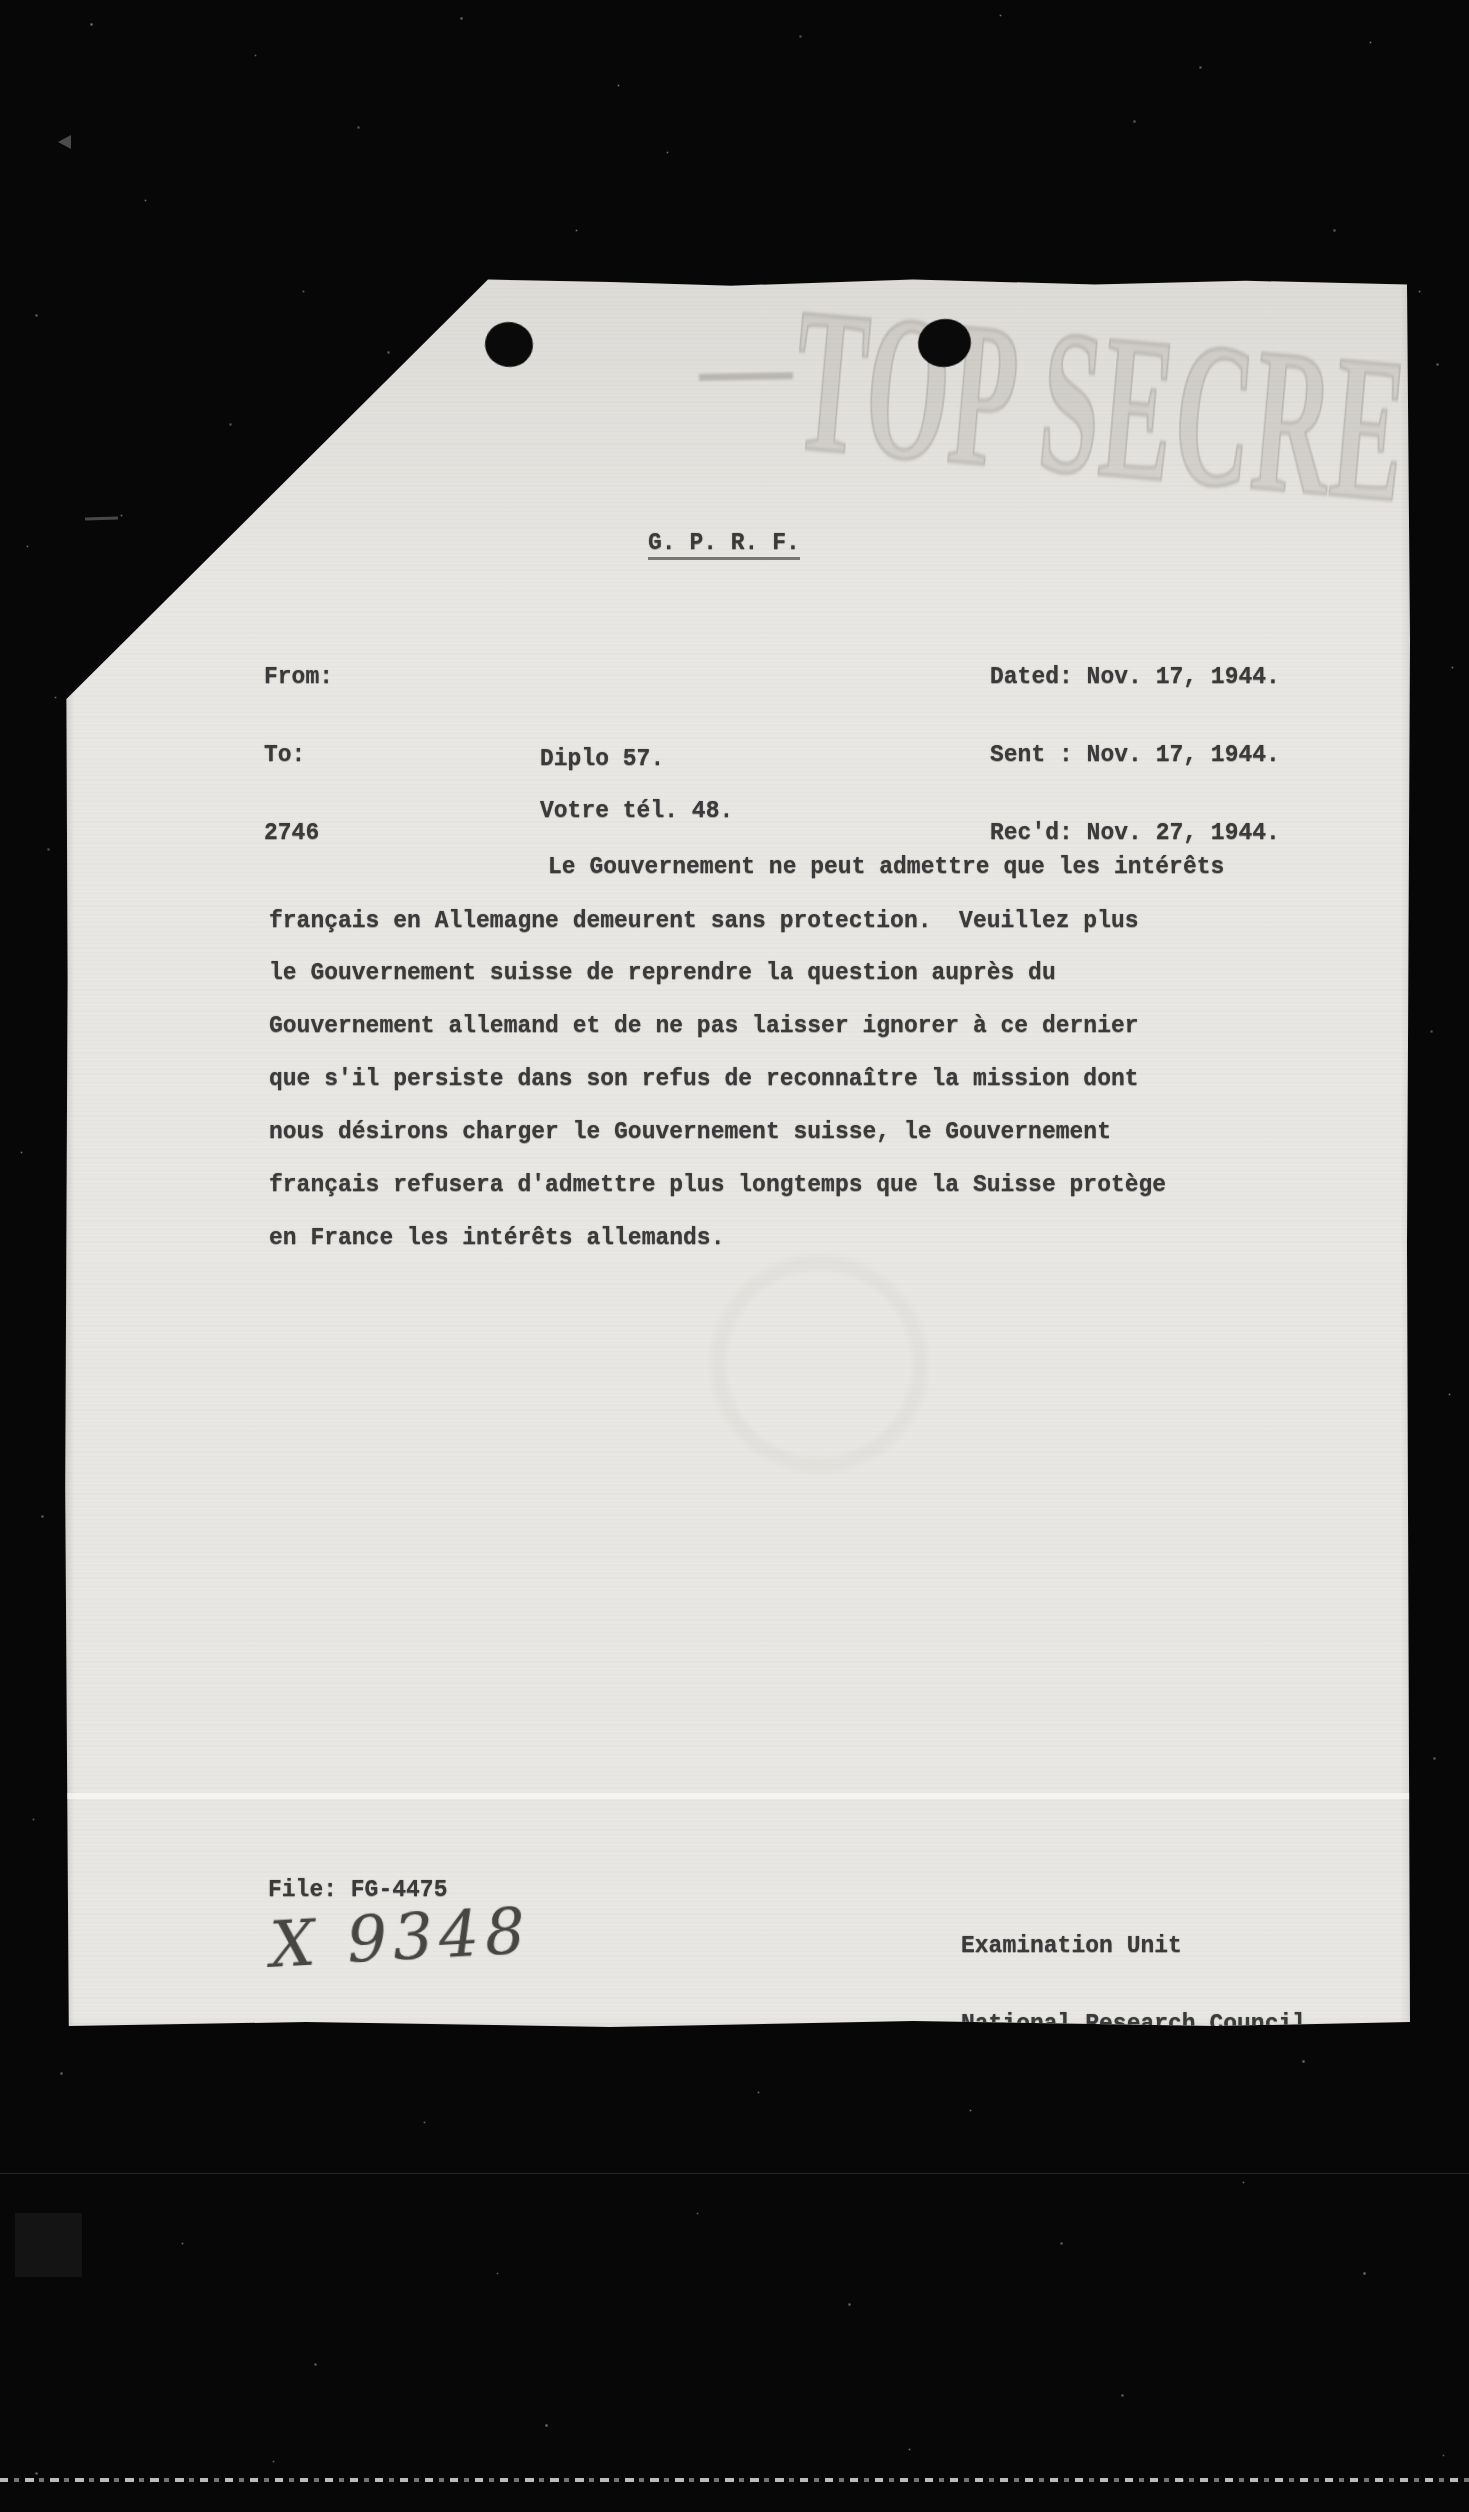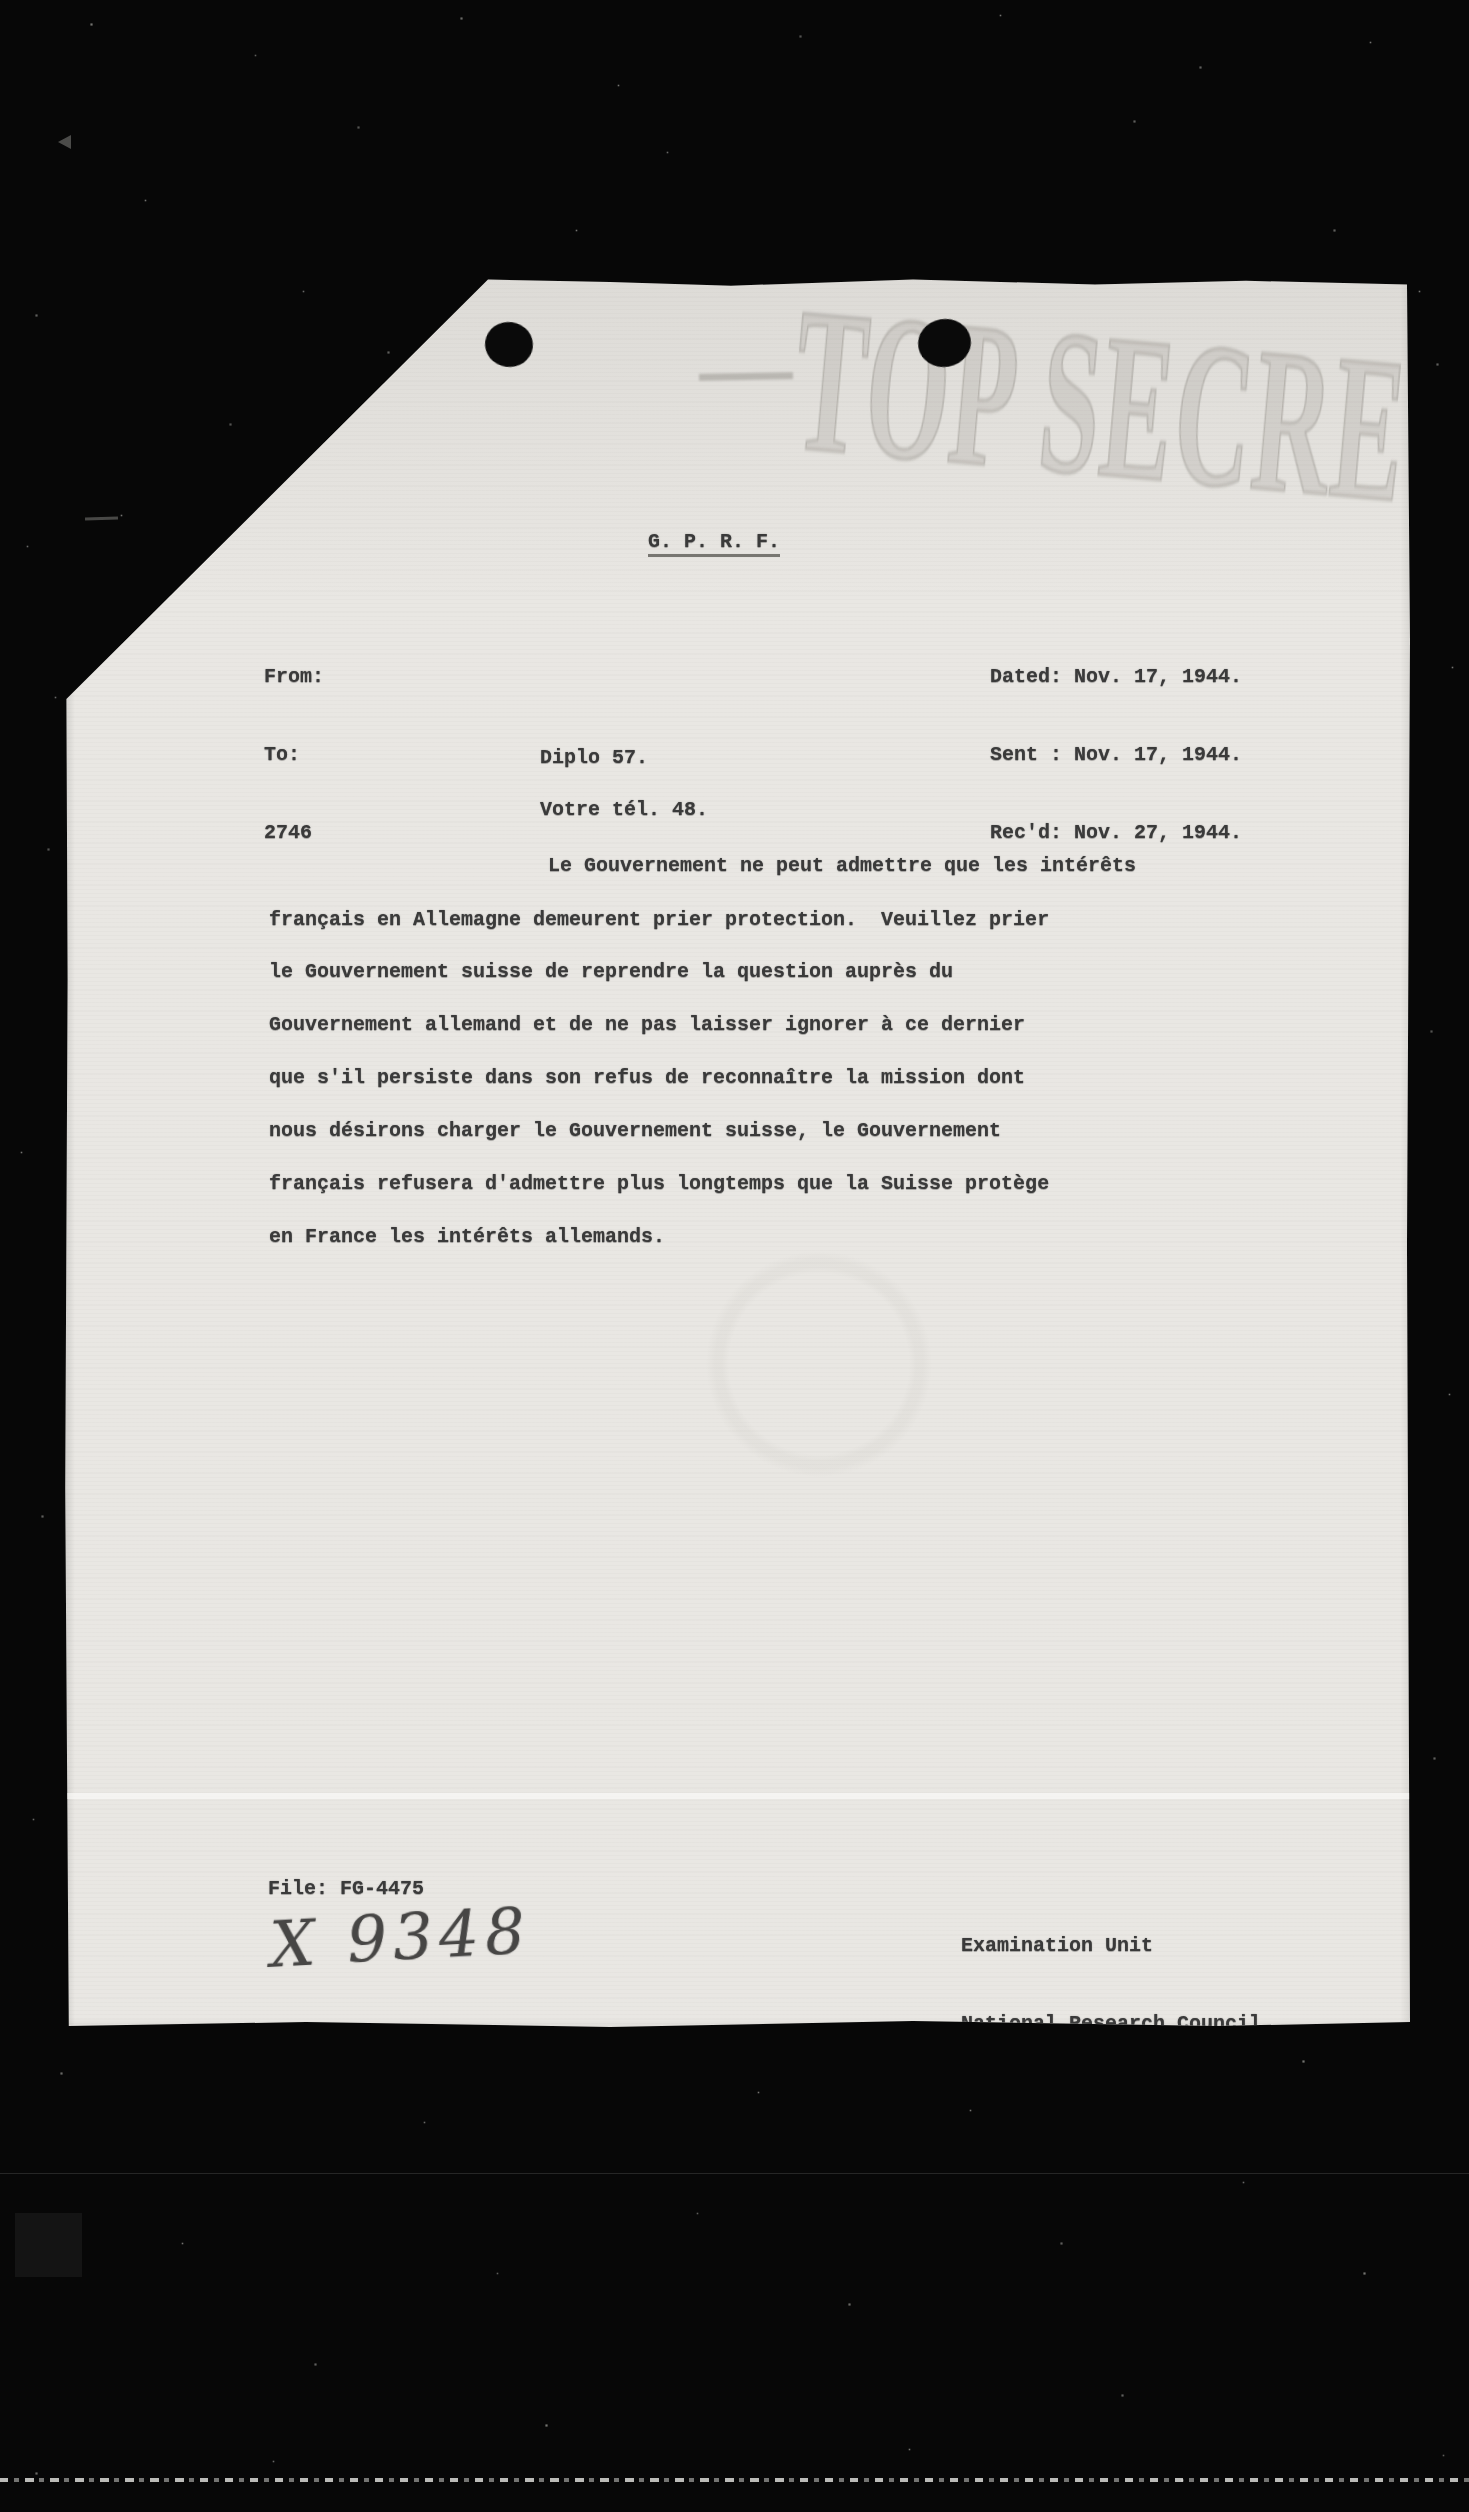--- a/index.html
+++ b/index.html
@@ -64,21 +64,21 @@
   .hole.h1{left:421px;top:46px;width:48px;height:45px;transform:rotate(8deg);}
   .hole.h2{left:854px;top:43px;width:53px;height:48px;transform:rotate(-10deg);}
 
   .stamp{position:absolute;left:741px;top:-4.8px;white-space:nowrap;
     font-family:"Liberation Serif","DejaVu Serif",serif;font-weight:bold;font-size:206px;line-height:1.05;
     letter-spacing:3.6px;color:rgba(112,109,102,.15);-webkit-text-stroke:3px rgba(106,103,96,.27);
     transform:rotate(5deg) scaleX(.52);transform-origin:left top;filter:blur(1.5px);}
   .stamp-dash{position:absolute;left:635px;top:97px;width:94px;height:6.7px;background:rgba(95,92,86,.3);filter:blur(1.2px);transform:rotate(-1deg);}
 
   .typed{position:absolute;font-family:"Liberation Mono","DejaVu Sans Mono",monospace;
-    font-weight:bold;font-size:20px;line-height:1;color:#3a3a3a;white-space:pre;
+    font-weight:bold;font-size:23px;line-height:1;color:#3a3a3a;white-space:pre;
     text-shadow:0 0 1.2px rgba(56,56,56,.55), 0 0.6px 0.6px rgba(56,56,56,.3);filter:blur(0.3px);}
   .typed.block{line-height:26px;}
 
   .heading{left:584px;top:256px;padding-bottom:1.8px;border-bottom:3px solid rgba(68,66,62,.68);}
   .meta-labels{left:200px;top:336px;}
   .meta-values{left:316px;top:336px;}
   .meta-dates{left:926px;top:336px;}
   .ref-diplo{left:476px;top:472px;}
   .ref-votre{left:476px;top:524px;}
 
@@ -124,21 +124,21 @@
   <div class="typed block meta-dates">
     <div>Dated: Nov. 17, 1944.</div>
     <div>Sent : Nov. 17, 1944.</div>
     <div>Rec'd: Nov. 27, 1944.</div>
   </div>
 
   <div class="typed ref-diplo">Diplo 57.</div>
   <div class="typed ref-votre">Votre tél. 48.</div>
 
   <div class="typed body-line bl0">Le Gouvernement ne peut admettre que les intérêts</div>
-  <div class="typed body-line bl1">français en Allemagne demeurent prier protection.  Veuillez prier</div>
+  <div class="typed body-line bl1">français en Allemagne demeurent sans protection.  Veuillez plus</div>
   <div class="typed body-line bl3">Gouvernement allemand et de ne pas laisser ignorer à ce dernier</div>
   <div class="typed body-line bl2">le Gouvernement suisse de reprendre la question auprès du</div>
   <div class="typed body-line bl4">que s'il persiste dans son refus de reconnaître la mission dont</div>
   <div class="typed body-line bl5">nous désirons charger le Gouvernement suisse, le Gouvernement</div>
   <div class="typed body-line bl6">français refusera d'admettre plus longtemps que la Suisse protège</div>
   <div class="typed body-line bl7">en France les intérêts allemands.</div>
 
   <div class="crease"></div>
 
   <div class="typed file-line">File: FG-4475</div>

